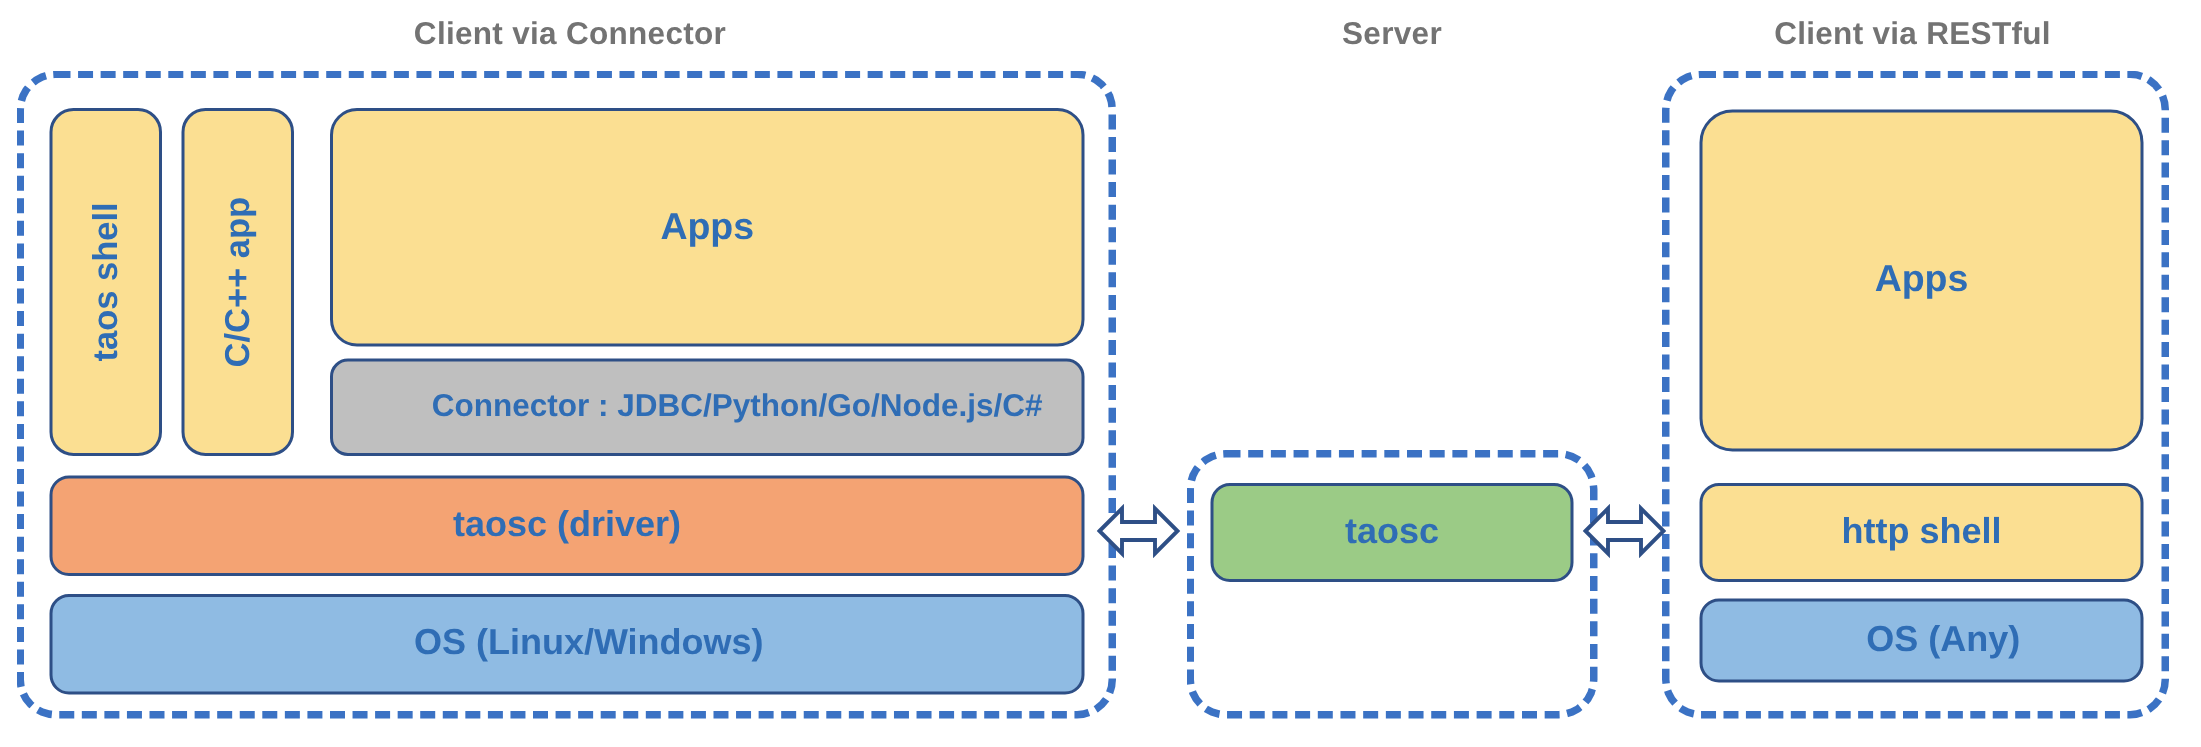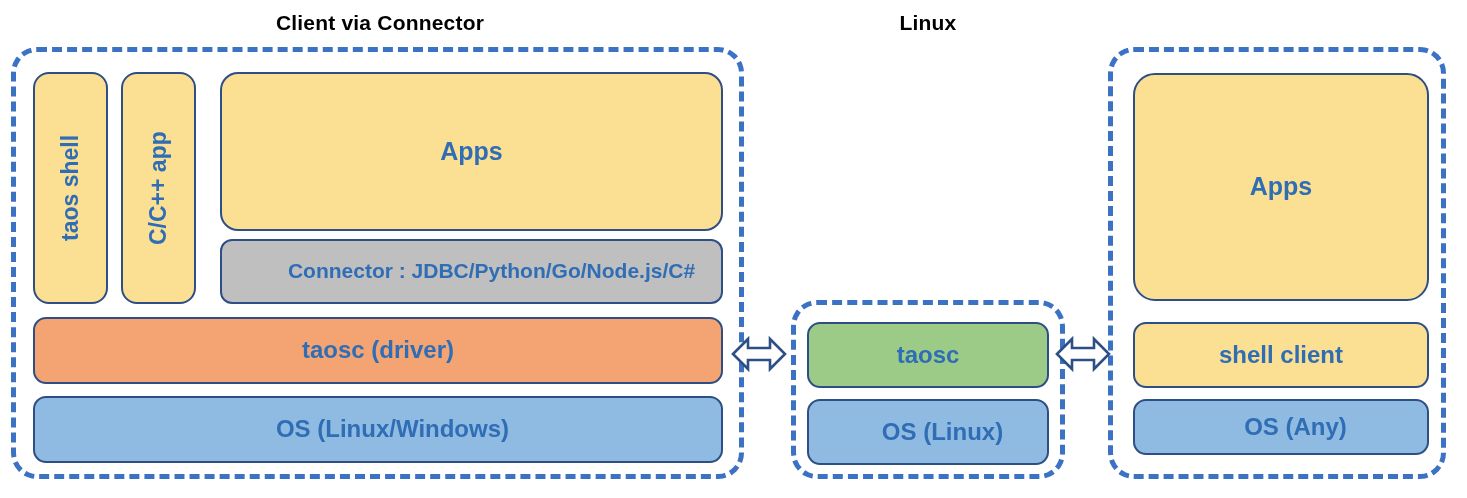--- a/index.html
+++ b/index.html
@@ -14,21 +14,21 @@
     position: relative;
     width: 1467px;
     height: 498px;
     background: #ffffff;
     overflow: hidden;
   }
 
   
   .section-title {
     position: absolute;
-    color: #000000;
+    color: #737373;
     font-weight: bold;
     font-size: 21px;
     line-height: 26px;
     text-align: center;
     white-space: nowrap;
     letter-spacing: 0.2px;
   }
   #title-connector { left: 0px;    top: 10px; width: 760px; }
   #title-server    { left: 790px;  top: 10px; width: 276px; }
   #title-restful   { left: 1105px; top: 10px; width: 340px; }
@@ -96,21 +96,22 @@
   #arrow-left  { left: 731px;  top: 331px; }
   #arrow-right { left: 1055px; top: 331px; }
   .arrow svg { display: block; width: 100%; height: 100%; }
 </style>
 </head>
 <body>
 
 <div id="diagram">
 
   <div class="section-title" id="title-connector">Client via Connector</div>
-  <div class="section-title" id="title-server">Linux</div>
+  <div class="section-title" id="title-server">Server</div>
+  <div class="section-title" id="title-restful">Client via RESTful</div>
 
   <div class="panel" id="panel-connector"></div>
   <div class="panel" id="panel-server"></div>
   <div class="panel" id="panel-restful"></div>
 
   <div class="box yellow vertical" id="box-taos-shell">taos shell</div>
 
   <div class="box yellow vertical" id="box-cpp-app">C/C++ app</div>
 
   <div class="box yellow" id="box-apps">Apps</div>
@@ -122,30 +123,29 @@
   <div class="box blue" id="box-os-linwin">OS (Linux/Windows)</div>
 
   <div class="arrow" id="arrow-left">
     <svg viewBox="0 0 56 46" xmlns="http://www.w3.org/2000/svg">
       <path d="M2 23 L17 8 L17 17 L39 17 L39 8 L54 23 L39 38 L39 29 L17 29 L17 38 Z" fill="#ffffff" stroke="#2e4f86" stroke-width="2.6" stroke-linejoin="miter"></path>
     </svg>
   </div>
 
   <div class="box green" id="box-taosd">taosc</div>
 
-  <div class="box blue" id="box-os-linux">OS (Linux)</div>
 
   <div class="arrow" id="arrow-right">
     <svg viewBox="0 0 56 46" xmlns="http://www.w3.org/2000/svg">
       <path d="M2 23 L17 8 L17 17 L39 17 L39 8 L54 23 L39 38 L39 29 L17 29 L17 38 Z" fill="#ffffff" stroke="#2e4f86" stroke-width="2.6" stroke-linejoin="miter"></path>
     </svg>
   </div>
 
   <div class="box yellow" id="box-apps-rest">
     <span>Apps</span>
       <br>
   </div>
 
-  <div class="box yellow" id="box-http-client">shell client</div>
+  <div class="box yellow" id="box-http-client">http shell</div>
 
   <div class="box blue" id="box-os-any">OS (Any)</div>
 
 </div>
 
 </body></html>

